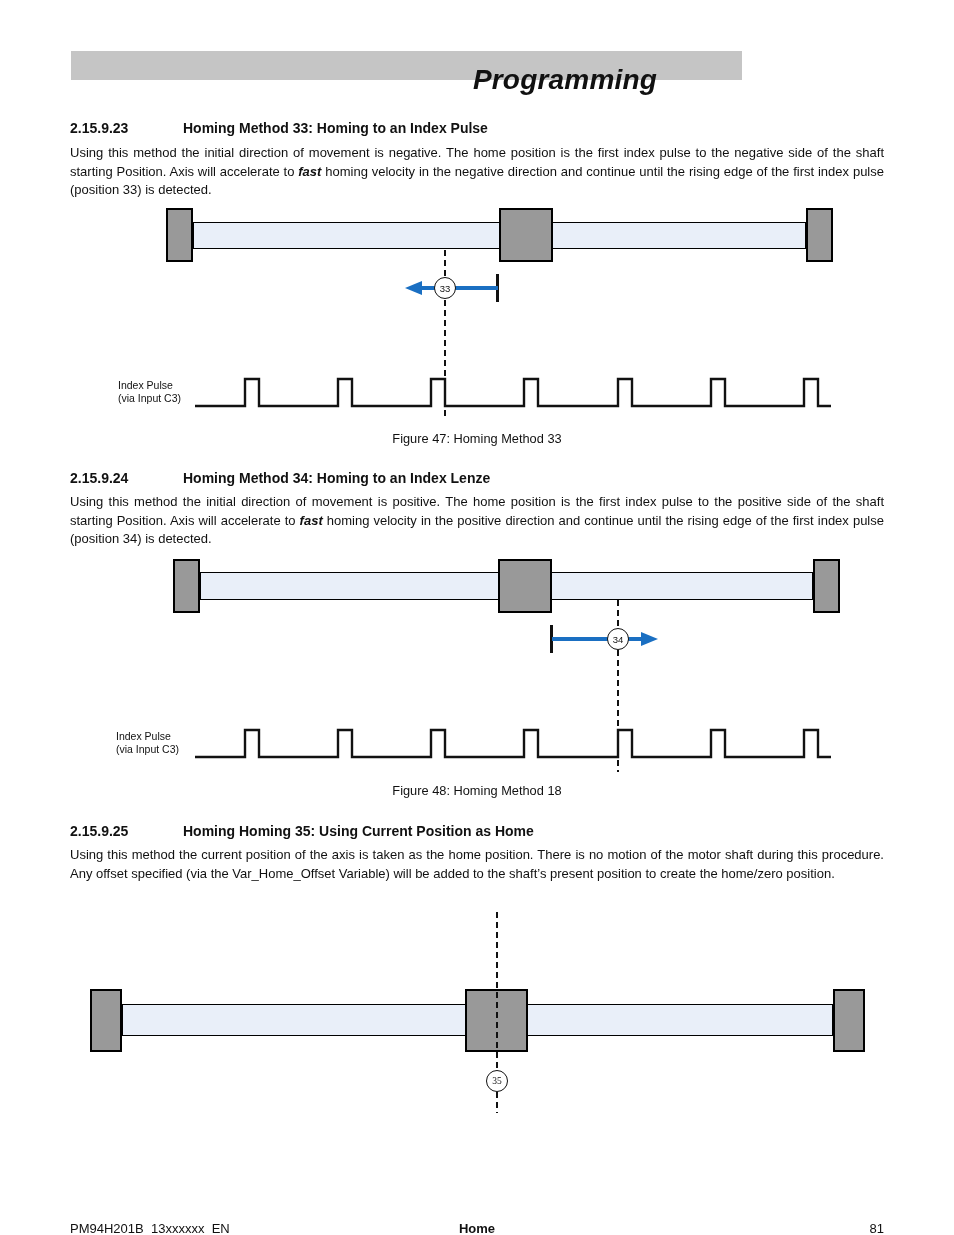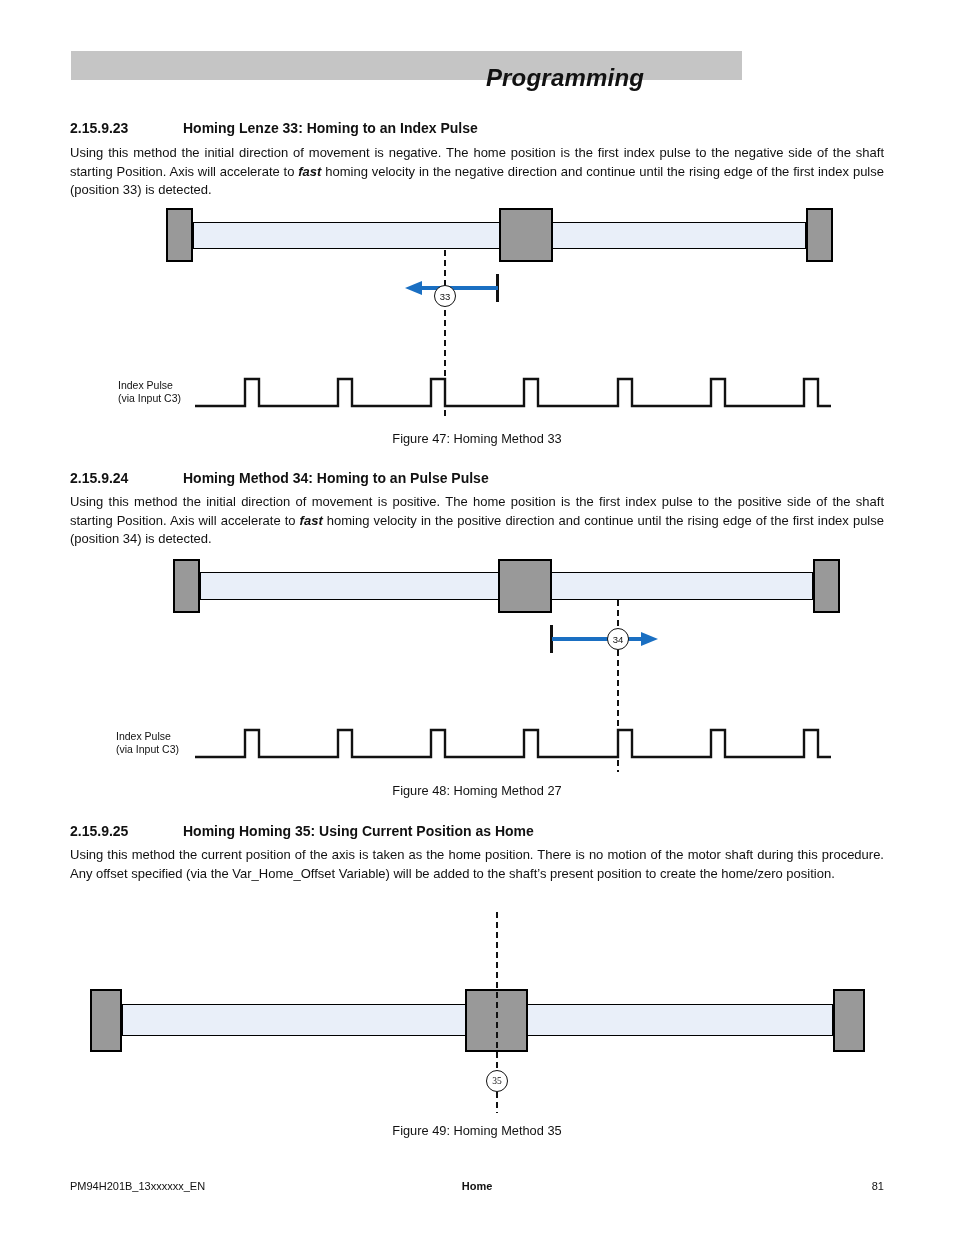--- a/index.html
+++ b/index.html
@@ -3,21 +3,21 @@
 <meta charset="utf-8">
 <style>
   html,body{margin:0;padding:0;background:#ffffff;}
   .page{
     position:relative;width:954px;height:1235px;background:#ffffff;overflow:hidden;
     font-family:"Liberation Sans", sans-serif;color:#111;
   }
   
   .header-bar{position:absolute;left:71px;top:51px;width:671px;height:29px;background:#c5c5c5;z-index:0;}
   .page-title{position:absolute;left:400px;top:64px;width:330px;text-align:center;
-    font-size:24px;font-weight:bold;font-style:italic;z-index:1;letter-spacing:.2px;}
+    font-size:28px;font-weight:bold;font-style:italic;z-index:1;letter-spacing:.2px;}
   
   .sec-head{position:absolute;left:0;width:954px;height:18px;font-weight:bold;font-size:14px;}
   .sec-head .num{position:absolute;left:70px;}
   .sec-head .ttl{position:absolute;left:183px;}
   .h1{top:120px}.h2{top:470px}.h3{top:823px}
   .para{position:absolute;left:70px;width:814px;text-align:justify;
     font-size:13px;line-height:18.5px;}
   .p1{top:144px}.p2{top:493px}.p3{top:846px}
   .para .em{font-weight:bold;font-style:italic;}
   
@@ -41,21 +41,21 @@
   .signal-label{position:absolute;font-size:10.5px;line-height:13px;white-space:nowrap;}
   
   .f1-bar{left:193px;top:222px;width:613px;height:27px;}
   .f1-capL{left:166px;top:208px;width:27px;height:54px;}
   .f1-capR{left:806px;top:208px;width:27px;height:54px;}
   .f1-block{left:499px;top:208px;width:54px;height:54px;}
   .f1-dash{left:444px;top:250px;height:170px;}
   .f1-tick{left:496px;top:274px;height:28px;}
   .f1-aline{left:421px;top:286px;width:77px;}
   .f1-ahead{left:405px;top:281px;}
-  .f1-marker{left:434px;top:277px;margin-top:8px;}
+  .f1-marker{left:434px;top:277px;}
   .f1-wave{left:195px;top:375px;}
   .f1-label{left:118px;top:379px;}
   
   .f2-bar{left:200px;top:572px;width:613px;height:28px;}
   .f2-capL{left:173px;top:559px;width:27px;height:54px;}
   .f2-capR{left:813px;top:559px;width:27px;height:54px;}
   .f2-block{left:498px;top:559px;width:54px;height:54px;}
   .f2-dash{left:617px;top:600px;height:172px;}
   .f2-tick{left:550px;top:625px;height:28px;}
   .f2-aline{left:552px;top:637px;width:89px;}
@@ -64,36 +64,36 @@
   .f2-wave{left:195px;top:726px;}
   .f2-label{left:116px;top:730px;}
   
   .f3-bar{left:122px;top:1004px;width:711px;height:32px;}
   .f3-capL{left:90px;top:989px;width:32px;height:63px;}
   .f3-capR{left:833px;top:989px;width:32px;height:63px;}
   .f3-block{left:465px;top:989px;width:63px;height:63px;}
   .f3-dash{left:496px;top:912px;height:201px;}
   .f3-marker{left:486px;top:1070px;font-family:Liberation Serif, serif;}
   
-  .footer{position:absolute;left:70px;top:1180px;width:814px;height:14px;font-size:11px;}
+  .footer{position:absolute;left:70px;top:1221px;width:814px;height:14px;font-size:13px;}
   .footer .doc{position:absolute;left:0;}
   .footer .brand{position:absolute;left:0;width:814px;text-align:center;font-weight:bold;}
   .footer .pageno{position:absolute;right:0;}
 </style>
 </head>
 <body>
 
 <div class="page">
 
   <div class="header-bar"></div>
   <div class="page-title">Programming</div>
 
   <div class="sec-head h1">
     <span class="num">2.15.9.23</span>
-    <span class="ttl">Homing Lenze 33: Homing to an Index Pulse</span>
+    <span class="ttl">Homing Method 33: Homing to an Index Pulse</span>
   </div>
   <div class="para p1"><span>Using this method the initial direction of movement is negative. The home position is the first index pulse to the negative side of the shaft starting Position. Axis will accelerate to </span><span class="em">fast</span><span> homing velocity in the negative direction and continue until the rising edge of the first index pulse (position 33) is detected.</span></div>
 
   <div class="shaft-bar f1-bar"></div>
   <div class="cap f1-capL"></div>
   <div class="cap f1-capR"></div>
   <div class="cap f1-block"></div>
   <div class="vdash f1-dash"></div>
   <div class="tick f1-tick"></div>
   <div class="aline f1-aline"></div>
@@ -105,21 +105,21 @@
     <path d="M0,31 H50 V4 H64 V31 H143 V4 H157 V31 H236 V4 H250 V31 H329 V4 H343 V31 H423 V4 H437 V31 H516 V4 H530 V31 H609 V4 H623 V31 H636" fill="none" stroke="#111" stroke-width="2.4"></path>
   </svg>
   <div class="signal-label f1-label">
     <div>Index Pulse</div>
     <div>(via Input C3)</div>
   </div>
   <div class="caption cap1">Figure 47: Homing Method 33</div>
 
   <div class="sec-head h2">
     <span class="num">2.15.9.24</span>
-    <span class="ttl">Homing Method 34: Homing to an Pulse Pulse</span>
+    <span class="ttl">Homing Method 34: Homing to an Index Lenze</span>
   </div>
   <div class="para p2"><span>Using this method the initial direction of movement is positive. The home position is the first index pulse to the positive side of the shaft starting Position. Axis will accelerate to </span><span class="em">fast</span><span> homing velocity in the positive direction and continue until the rising edge of the first index pulse (position 34) is detected.</span></div>
 
   <div class="shaft-bar f2-bar"></div>
   <div class="cap f2-capL"></div>
   <div class="cap f2-capR"></div>
   <div class="cap f2-block"></div>
   <div class="vdash f2-dash"></div>
   <div class="tick f2-tick"></div>
   <div class="aline f2-aline"></div>
@@ -127,38 +127,37 @@
   <div class="marker f2-marker">
       <span>34</span>
     </div>
   <svg class="wave f2-wave" width="640" height="36" viewBox="0 0 640 36">
     <path d="M0,31 H50 V4 H64 V31 H143 V4 H157 V31 H236 V4 H250 V31 H329 V4 H343 V31 H423 V4 H437 V31 H516 V4 H530 V31 H609 V4 H623 V31 H636" fill="none" stroke="#111" stroke-width="2.4"></path>
   </svg>
   <div class="signal-label f2-label">
     <div>Index Pulse</div>
     <div>(via Input C3)</div>
   </div>
-  <div class="caption cap2">Figure 48: Homing Method 27</div>
+  <div class="caption cap2">Figure 48: Homing Method 18</div>
 
   <div class="sec-head h3">
     <span class="num">2.15.9.25</span>
     <span class="ttl">Homing Homing 35: Using Current Position as Home</span>
   </div>
   <div class="para p3"><span>Using this method the current position of the axis is taken as the home position. There is no motion of the motor shaft during this procedure. Any offset specified (via the Var_Home_Offset Variable) will be added to the shaft’s present position to create the home/zero position.</span></div>
 
   <div class="vdash f3-dash"></div>
   <div class="shaft-bar f3-bar"></div>
   <div class="cap f3-capL"></div>
   <div class="cap f3-capR"></div>
   <div class="cap f3-block"></div>
   <div class="vdash f3-dash" style="z-index:3;"></div>
   <div class="marker f3-marker">
       <span>35</span>
     </div>
-  <div class="caption cap3">Figure 49: Homing Method 35</div>
 
   <div class="footer">
     <span class="doc">PM94H201B_13xxxxxx_EN</span>
     <span class="brand">Home</span>
     <span class="pageno">81</span>
   </div>
 
 </div>
 
 </body></html>

